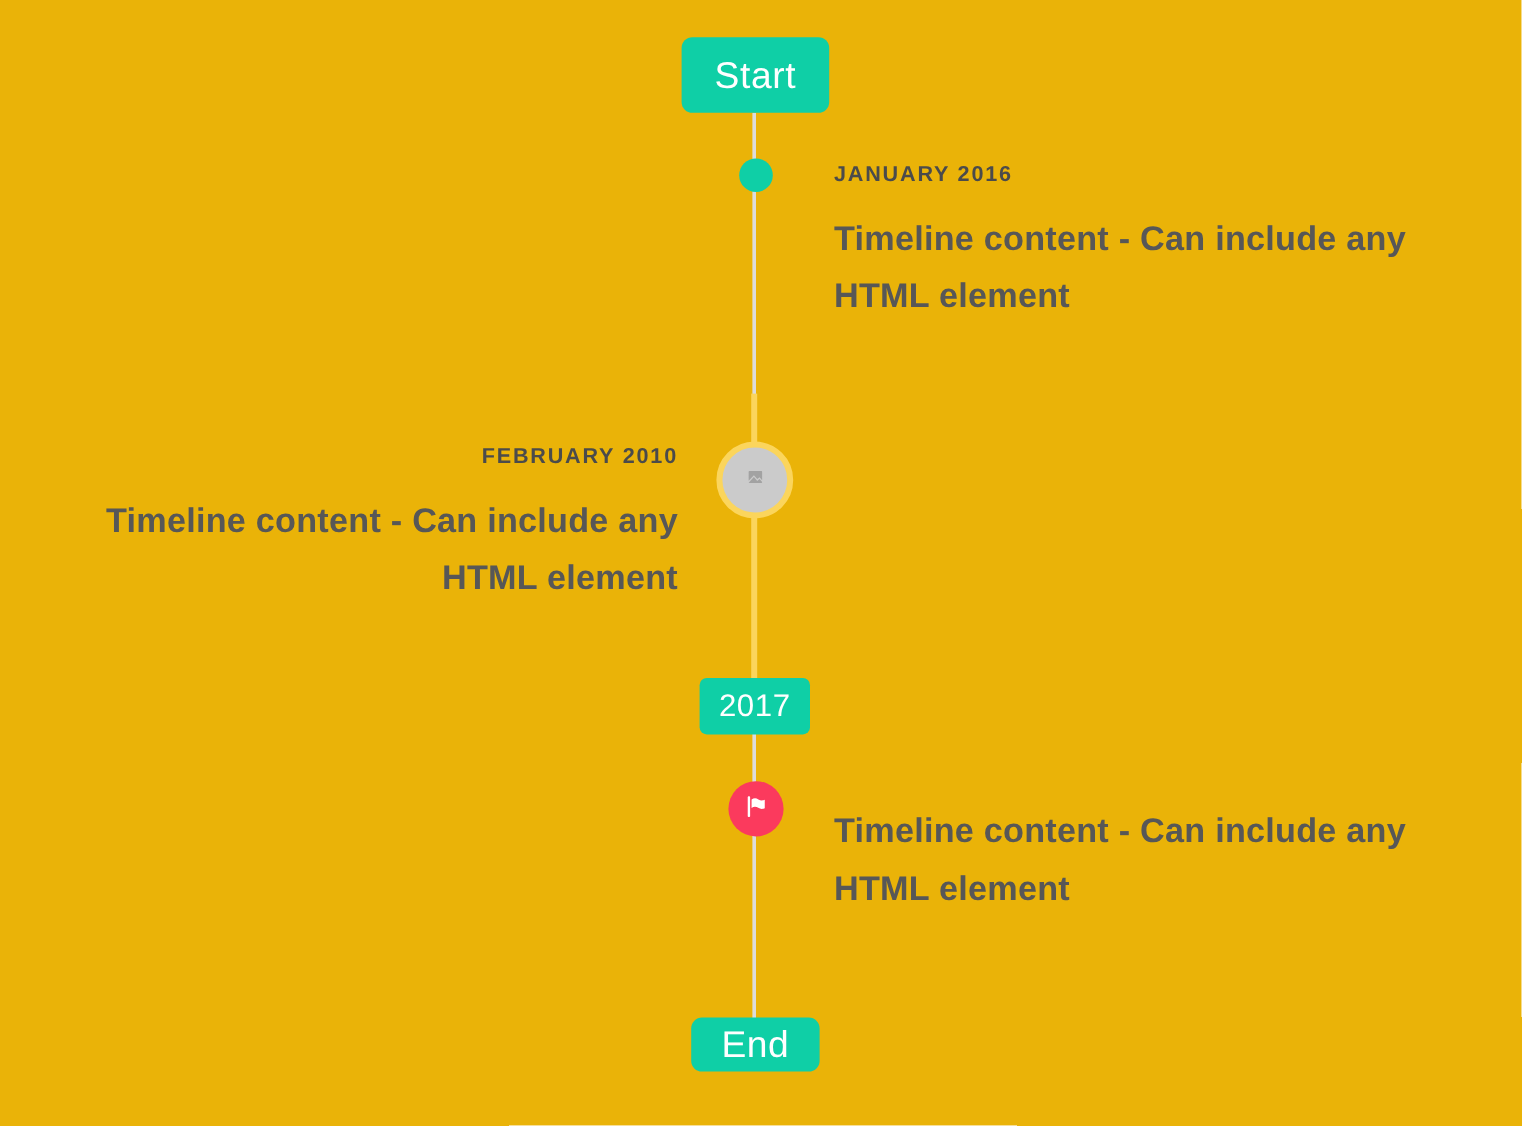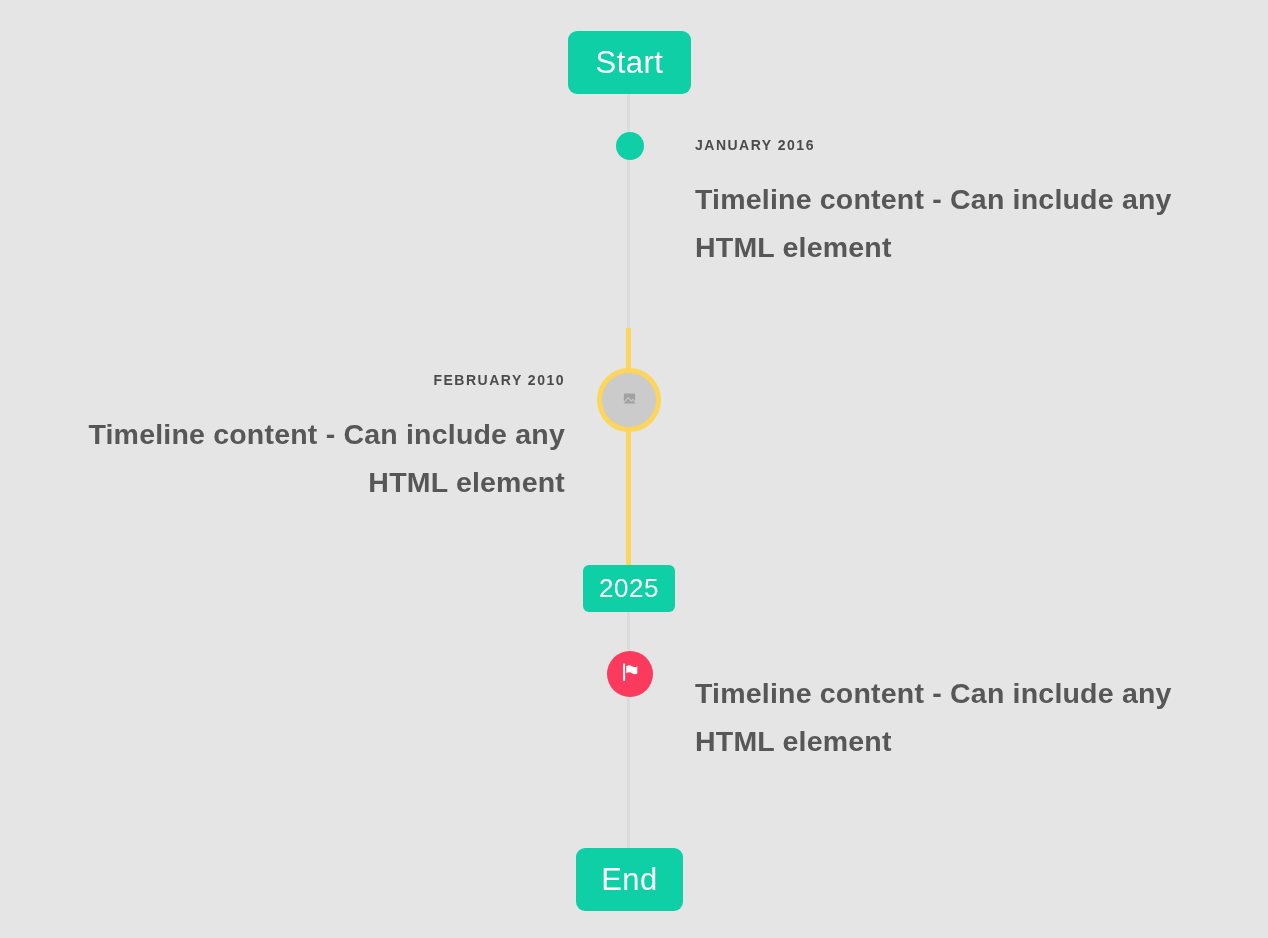--- a/index.html
+++ b/index.html
@@ -15,21 +15,21 @@
   * { margin: 0; padding: 0; box-sizing: border-box; }
   html, body { background: #ffffff; }
   body {
     font-family: "Liberation Sans", "DejaVu Sans", sans-serif;
     -webkit-font-smoothing: antialiased;
   }
   .canvas {
     position: relative;
     width: 1268px;
     height: 938px;
-    background: #e5e5e5;
+    background: #eab308;
     overflow: hidden;
   }
   
   .rail {
     position: absolute;
     left: 627px; top: 94px;
     width: 3px; height: 755px;
     background: var(--line-gray);
     z-index: 1;
   }
@@ -43,21 +43,21 @@
   
   .badge {
     position: absolute;
     display: flex; align-items: center; justify-content: center;
     background: var(--teal);
     color: var(--badge-text);
     z-index: 4;
     letter-spacing: 0.5px;
   }
   .badge-start { left: 568px; top: 31px; width: 123px; height: 63px; border-radius: 9px; font-size: 31px; }
-  .badge-end   { left: 576px; top: 848px; width: 107px; height: 63px; border-radius: 9px; font-size: 31px; align-items: center; }
+  .badge-end   { left: 576px; top: 848px; width: 107px; height: 45px; border-radius: 9px; font-size: 31px; align-items: center; }
   .badge-year  { left: 583px; top: 565px; width: 92px;  height: 47px; border-radius: 6px; font-size: 26px; }
   
   .marker { position: absolute; border-radius: 50%; z-index: 3; }
   .marker-dot {
     left: 616px; top: 132px;
     width: 28px; height: 28px;
     background: var(--teal);
   }
   .marker-image {
     left: 597px; top: 368px;
@@ -75,21 +75,21 @@
   .marker-flag svg { width: 24px; height: 24px; fill: #ffffff; }
   .marker-image svg { width: 15px; height: 15px; fill: #9b9b9b; opacity: 0.85; }
   
   .event {
     position: absolute;
     z-index: 3;
   }
   .event-right { left: 695px; text-align: left; width: 535px; }
   .event-left  { right: 703px; text-align: right; width: 560px; }
   .event .period {
-    font-size: 14px;
+    font-size: 18px;
     font-weight: 700;
     letter-spacing: 1.5px;
     color: var(--label-text);
     line-height: 23px;
   }
   .event .content {
     margin-top: 18px;
     font-size: 28.5px;
     font-weight: 700;
     color: var(--body-text);
@@ -124,21 +124,21 @@
         <path d="M21 5v11.3l-3.5-4-3 2.5L10 9.5 3 17V5c0-.6.4-1 1-1h16c.6 0 1 .4 1 1zM3 19.6 10 12l4.5 5.2 3-2.5 3.5 4v.3c0 .6-.4 1-1 1H4c-.6 0-1-.4-1-1zM8.5 7.2a1.6 1.6 0 1 1-3.2 0 1.6 1.6 0 0 1 3.2 0z"></path>
       </svg>
     </span>
   </div>
   <div class="event event-left ev-2">
     <div class="period">FEBRUARY 2010</div>
     <div class="content">Timeline content - Can include any HTML element</div>
   </div>
 
   <div class="badge badge-year">
-    <span>2025</span>
+    <span>2017</span>
   </div>
 
   <div class="marker marker-flag">
     <span>
       <svg viewBox="0 0 24 24" aria-hidden="true">
         <path d="M6.1 3.6c.6 0 1 .45 1 1v15.3c0 .55-.44 1-1 1s-1-.45-1-1V4.6c0-.55.44-1 1-1z"></path>
         <path d="M8.3 6.2c1.9-1.35 3.8-1.35 5.7-.05 1.7 1.15 3.4 1.2 5.3.25v7.1c-1.9.95-3.7.85-5.4-.3-1.8-1.2-3.7-1.2-5.6.05z"></path>
       </svg>
     </span>
   </div>

